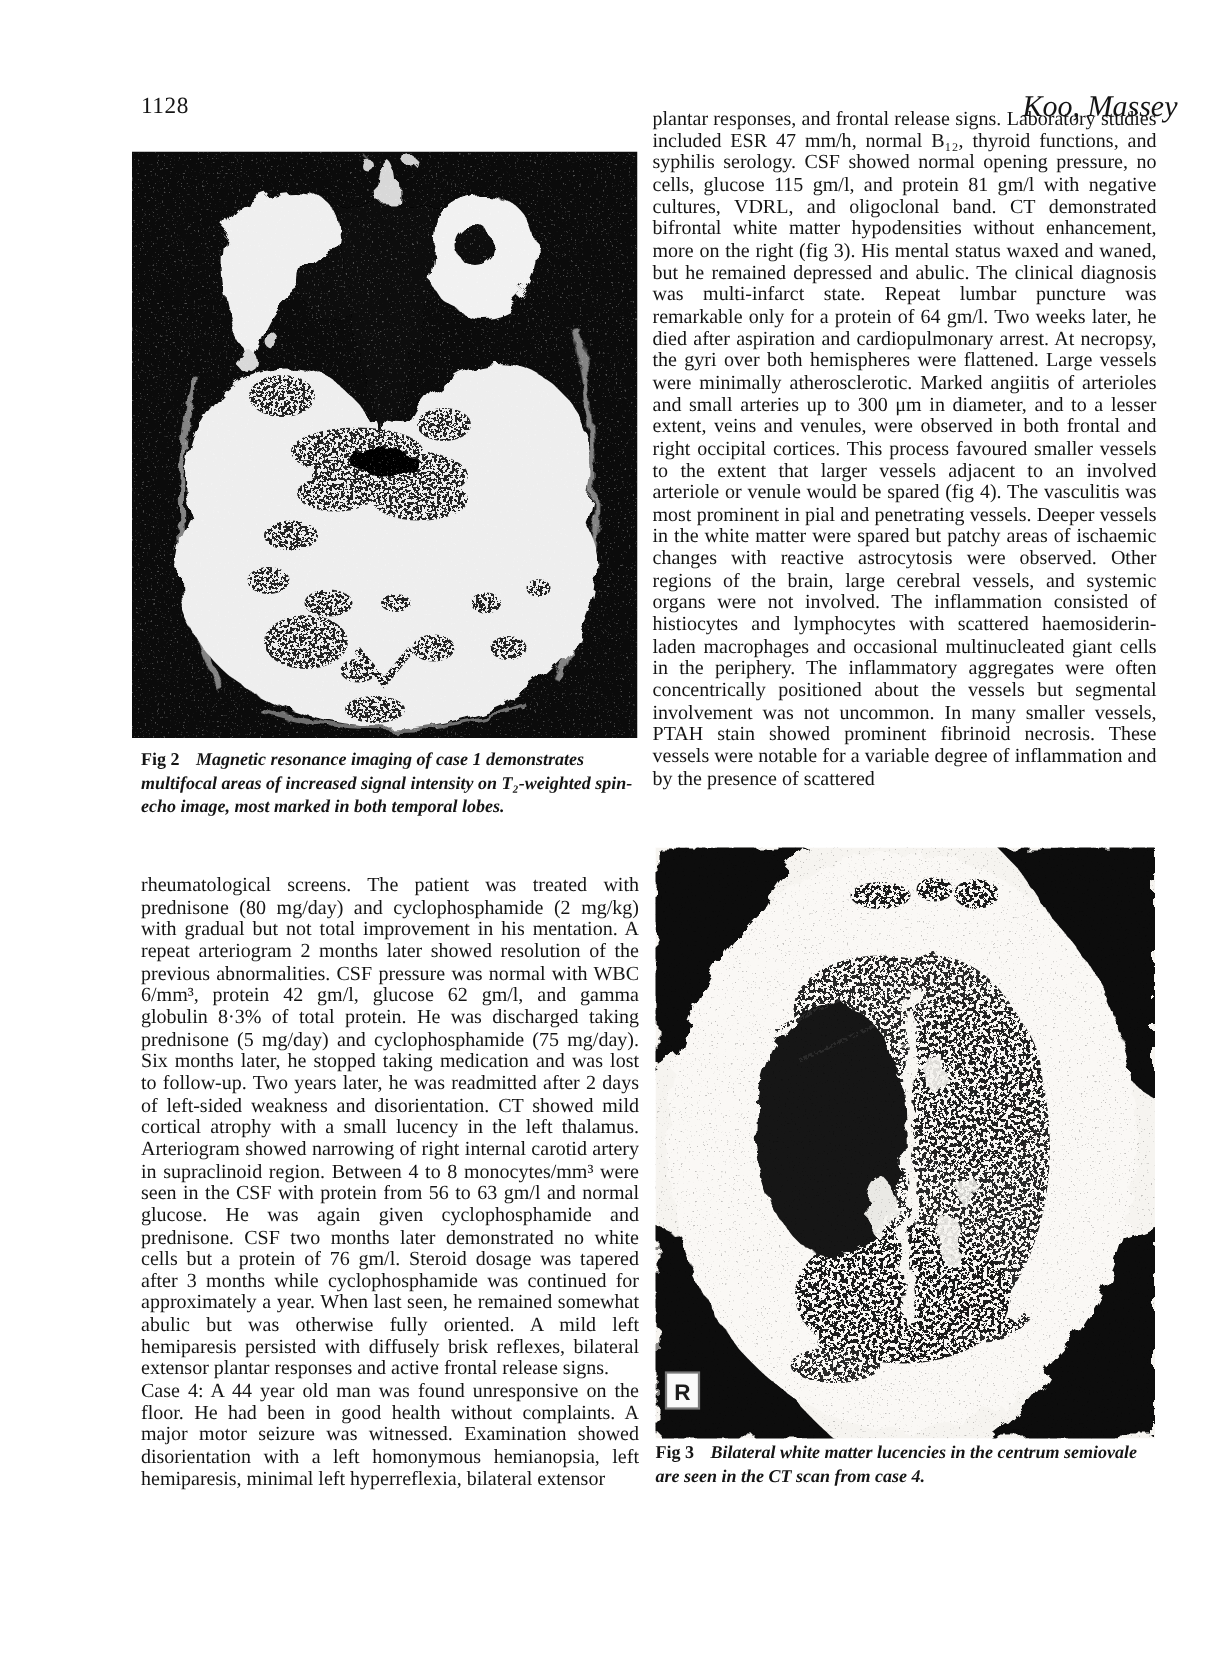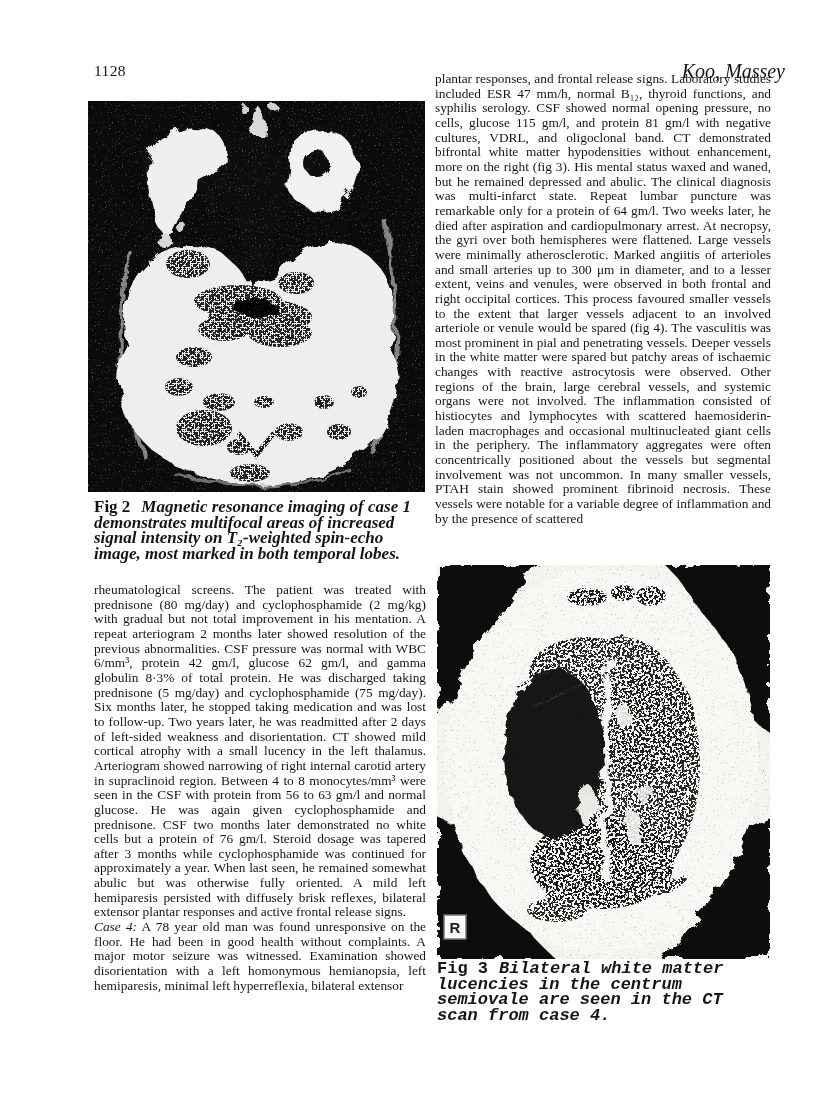--- a/index.html
+++ b/index.html
@@ -7,34 +7,34 @@
     position:relative;width:816px;height:1110px;background:#ffffff;
     font-family:"Liberation Serif","DejaVu Serif",serif;color:#151515;
     overflow:hidden;margin:0 auto;padding-left:16px;
   }
   .pgnum{position:absolute;left:94px;top:62px;font-size:15.5px;letter-spacing:.4px;}
   .runhead{position:absolute;right:47px;top:60px;font-size:20px;font-style:italic;}
   .figwrap{position:absolute;line-height:0;}
   .fig2wrap{left:88px;top:101px;}
   .fig3wrap{left:437px;top:565px;}
   .figcap{
-    position:absolute;margin:0;font-size:17px;line-height:15.6px;
+    position:absolute;margin:0;font-size:12px;line-height:15.6px;
     font-style:italic;font-weight:bold;text-align:left;
   }
   .fig2cap{left:94px;top:499px;width:334px;}
-  .fig3cap{left:437px;top:961px;width:324px;font-family:Liberation Mono, monospace;}
+  .fig3cap{left:437px;top:961px;width:324px;}
   .cap-lbl{font-style:normal;font-weight:bold;margin-right:11px;}
   .body{
     position:absolute;font-size:13.35px;line-height:14.65px;
     text-align:justify;hyphens:none;
   }
   .body p{margin:0;}
   .leftbody{left:94px;top:583px;width:332px;}
   .rightbody{left:435px;top:72px;width:336px;}
-  .case-lbl{font-style:italic;}
+  .case-lbl{}
 </style>
 </head>
 <body>
 
 <div class="page">
 
   <div class="pgnum">1128</div>
   <div class="runhead">Koo, Massey</div>
 
   <div class="figwrap fig2wrap">
@@ -106,21 +106,21 @@
   </div>
 
   <p class="figcap fig2cap">
     <span class="cap-lbl">Fig 2</span><span>Magnetic resonance imaging of case 1 demonstrates multifocal areas of increased signal intensity on T₂-weighted spin-echo image, most marked in both temporal lobes.</span>
   </p>
 
   <div class="body leftbody">
     <p>rheumatological screens. The patient was treated with prednisone (80 mg/day) and cyclophosphamide (2 mg/kg) with gradual but not total improvement in his mentation. A repeat arteriogram 2 months later showed resolution of the previous abnormalities. CSF pressure was normal with WBC 6/mm³, protein 42 gm/l, glucose 62 gm/l, and gamma globulin 8·3% of total protein. He was discharged taking prednisone (5 mg/day) and cyclophosphamide (75 mg/day). Six months later, he stopped taking medication and was lost to follow-up. Two years later, he was readmitted after 2 days of left-sided weakness and disorientation. CT showed mild cortical atrophy with a small lucency in the left thalamus. Arteriogram showed narrowing of right internal carotid artery in supraclinoid region. Between 4 to 8 monocytes/mm³ were seen in the CSF with protein from 56 to 63 gm/l and normal glucose. He was again given cyclophosphamide and prednisone. CSF two months later demonstrated no white cells but a protein of 76 gm/l. Steroid dosage was tapered after 3 months while cyclophosphamide was continued for approximately a year. When last seen, he remained somewhat abulic but was otherwise fully oriented. A mild left hemiparesis persisted with diffusely brisk reflexes, bilateral extensor plantar responses and active frontal release signs.</p>
     <p>
       <span class="case-lbl">Case 4:</span>
-      <span>A 78 year old man was found unresponsive on the floor. He had been in good health without complaints. A major motor seizure was witnessed. Examination showed disorientation with a left homonymous hemianopsia, left hemiparesis, minimal left hyperreflexia, bilateral extensor</span>
+      <span>A 44 year old man was found unresponsive on the floor. He had been in good health without complaints. A major motor seizure was witnessed. Examination showed disorientation with a left homonymous hemianopsia, left hemiparesis, minimal left hyperreflexia, bilateral extensor</span>
     </p>
   </div>
 
   <div class="body rightbody">
     <p>plantar responses, and frontal release signs. Laboratory studies included ESR 47 mm/h, normal B₁₂, thyroid functions, and syphilis serology. CSF showed normal opening pressure, no cells, glucose 115 gm/l, and protein 81 gm/l with negative cultures, VDRL, and oligoclonal band. CT demonstrated bifrontal white matter hypodensities without enhancement, more on the right (fig 3). His mental status waxed and waned, but he remained depressed and abulic. The clinical diagnosis was multi-infarct state. Repeat lumbar puncture was remarkable only for a protein of 64 gm/l. Two weeks later, he died after aspiration and cardiopulmonary arrest. At necropsy, the gyri over both hemispheres were flattened. Large vessels were minimally atherosclerotic. Marked angiitis of arterioles and small arteries up to 300 μm in diameter, and to a lesser extent, veins and venules, were observed in both frontal and right occipital cortices. This process favoured smaller vessels to the extent that larger vessels adjacent to an involved arteriole or venule would be spared (fig 4). The vasculitis was most prominent in pial and penetrating vessels. Deeper vessels in the white matter were spared but patchy areas of ischaemic changes with reactive astrocytosis were observed. Other regions of the brain, large cerebral vessels, and systemic organs were not involved. The inflammation consisted of histiocytes and lymphocytes with scattered haemosiderin-laden macrophages and occasional multinucleated giant cells in the periphery. The inflammatory aggregates were often concentrically positioned about the vessels but segmental involvement was not uncommon. In many smaller vessels, PTAH stain showed prominent fibrinoid necrosis. These vessels were notable for a variable degree of inflammation and by the presence of scattered</p>
   </div>
 
   <div class="figwrap fig3wrap">
     <svg width="333" height="394" viewBox="0 0 333 394" xmlns="http://www.w3.org/2000/svg">
       <defs>

